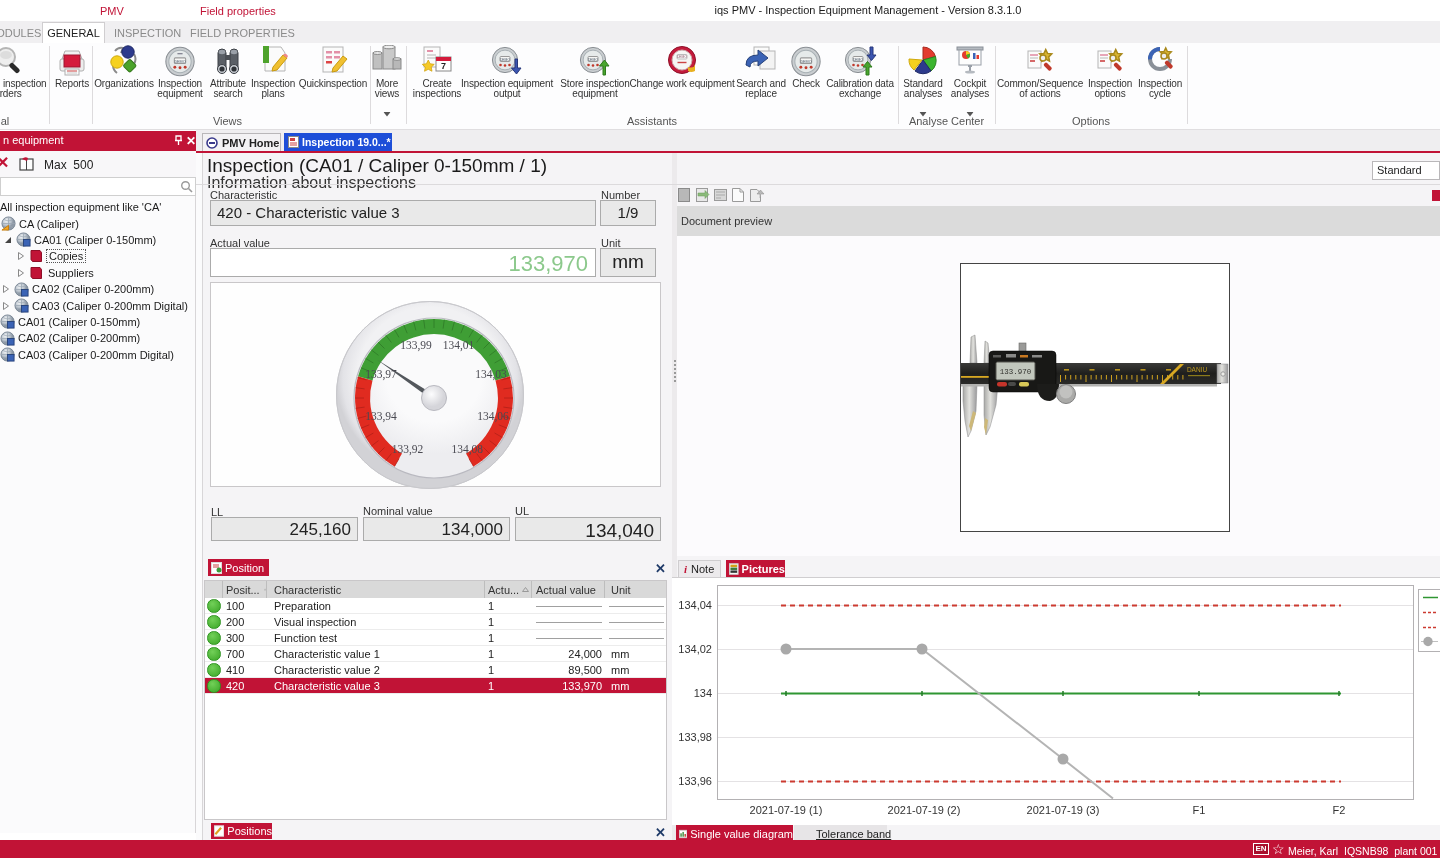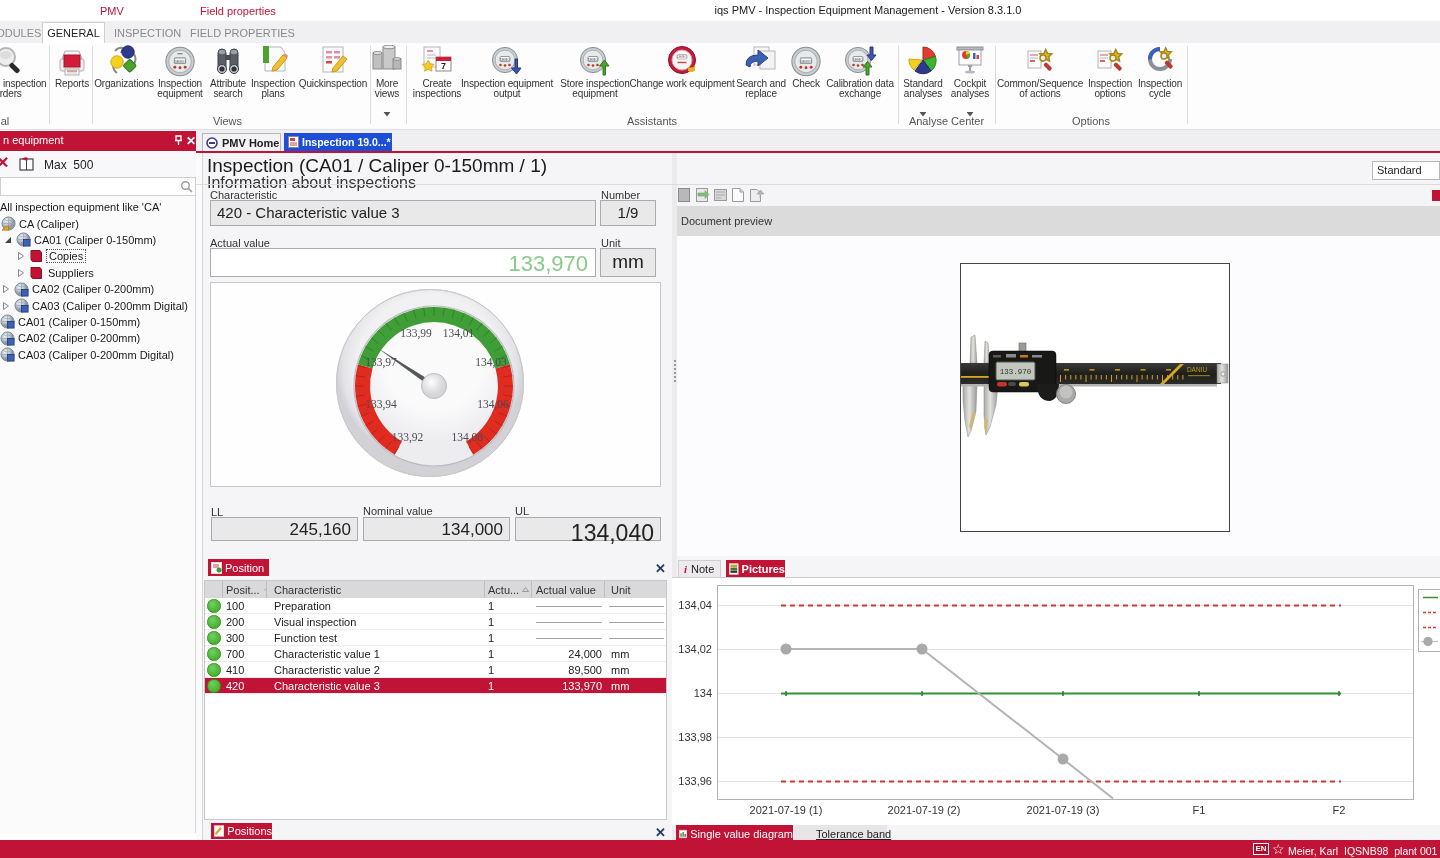--- a/index.html
+++ b/index.html
@@ -486,21 +486,21 @@
 <div class="ab" style="left:600px;top:204px;width:56px;text-align:center;font-size:15px;color:#222;">1/9</div>
 
 <div class="ab lbl" style="left:210px;top:237px;">Actual value</div>
 <div class="wbox" style="left:210px;top:248px;width:386px;height:29px;"></div>
 <div class="ab" style="left:210px;top:251px;width:378px;text-align:right;font-size:22px;color:#8cc98c;">133,970</div>
 <div class="ab lbl" style="left:601px;top:237px;">Unit</div>
 <div class="fbox" style="left:600px;top:248px;width:56px;height:29px;"></div>
 <div class="ab" style="left:600px;top:251px;width:56px;text-align:center;font-size:19px;color:#222;">mm</div>
 
 <div class="ab" style="left:210px;top:282px;width:451px;height:205px;background:#fefefe;border:1px solid #c9c7c9;box-sizing:border-box;"></div>
-<div id="gauge" class="ab" style="left:210px;top:282px;"><svg width="451" height="205" viewBox="0 0 451 205">
+<div id="gauge" class="ab" style="left:210px;top:294px;"><svg width="451" height="205" viewBox="0 0 451 205">
         <defs>
           <radialGradient id="ggr" cx="0.5" cy="0.42">
             <stop offset="0.78" stop-color="#f1f1f3"></stop>
             <stop offset="0.93" stop-color="#e3e3e7"></stop>
             <stop offset="1" stop-color="#d2d2d6"></stop>
           </radialGradient>
           <radialGradient id="gface" cx="0.5" cy="0.35">
             <stop offset="0.6" stop-color="#fafafb"></stop>
             <stop offset="1" stop-color="#ededf0"></stop>
           </radialGradient>
@@ -569,21 +569,21 @@
       </svg></div>
 
 <div class="ab lbl" style="left:211px;top:506px;">LL</div>
 <div class="fbox" style="left:211px;top:517px;width:147px;height:24px;"></div>
 <div class="ab" style="left:211px;top:520px;width:140px;text-align:right;font-size:17px;color:#222;">245,160</div>
 <div class="ab lbl" style="left:363px;top:505px;">Nominal value</div>
 <div class="fbox" style="left:363px;top:517px;width:147px;height:24px;"></div>
 <div class="ab" style="left:363px;top:520px;width:140px;text-align:right;font-size:17px;color:#222;">134,000</div>
 <div class="ab lbl" style="left:515px;top:505px;">UL</div>
 <div class="fbox" style="left:515px;top:517px;width:146px;height:24px;"></div>
-<div class="ab" style="left:515px;top:520px;width:139px;text-align:right;font-size:23px;color:#222;">134,040</div>
+<div class="ab" style="left:515px;top:520px;width:139px;text-align:right;font-size:19px;color:#222;">134,040</div>
 
 <div class="rtab" style="left:208px;top:559px;width:61px;height:17px;">
   <svg width="11" height="12" viewBox="0 0 11 12" style="margin-left:3px;">
         <rect x="0.5" y="0.5" width="10" height="11" fill="#fff" stroke="#ddd"></rect>
         <line x1="2" y1="3" x2="8" y2="3" stroke="#c44"></line>
         <line x1="2" y1="5" x2="8" y2="5" stroke="#c44"></line>
         <circle cx="8" cy="8" r="2.5" fill="#3a9a3a"></circle>
       </svg>
   <span style="margin-left:3px;">Position</span>
 </div>

